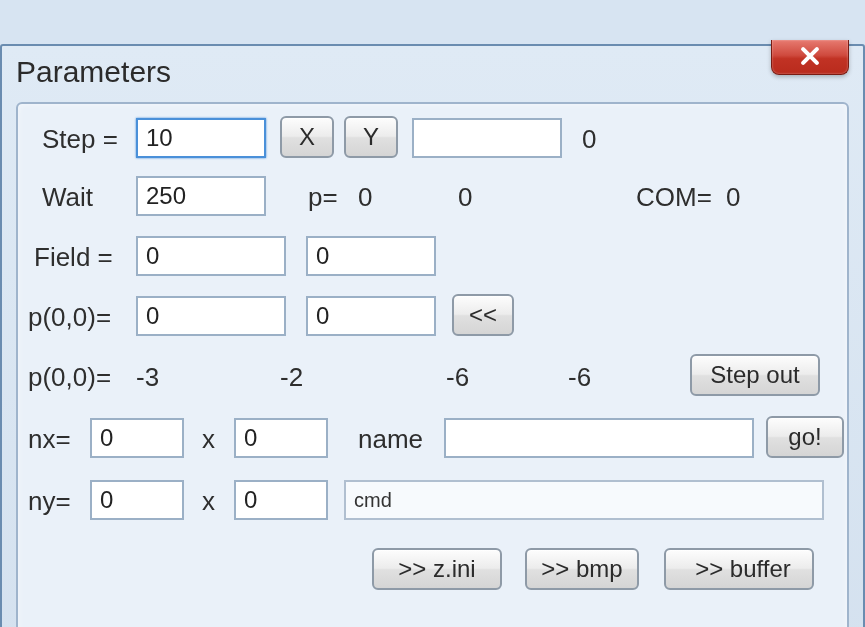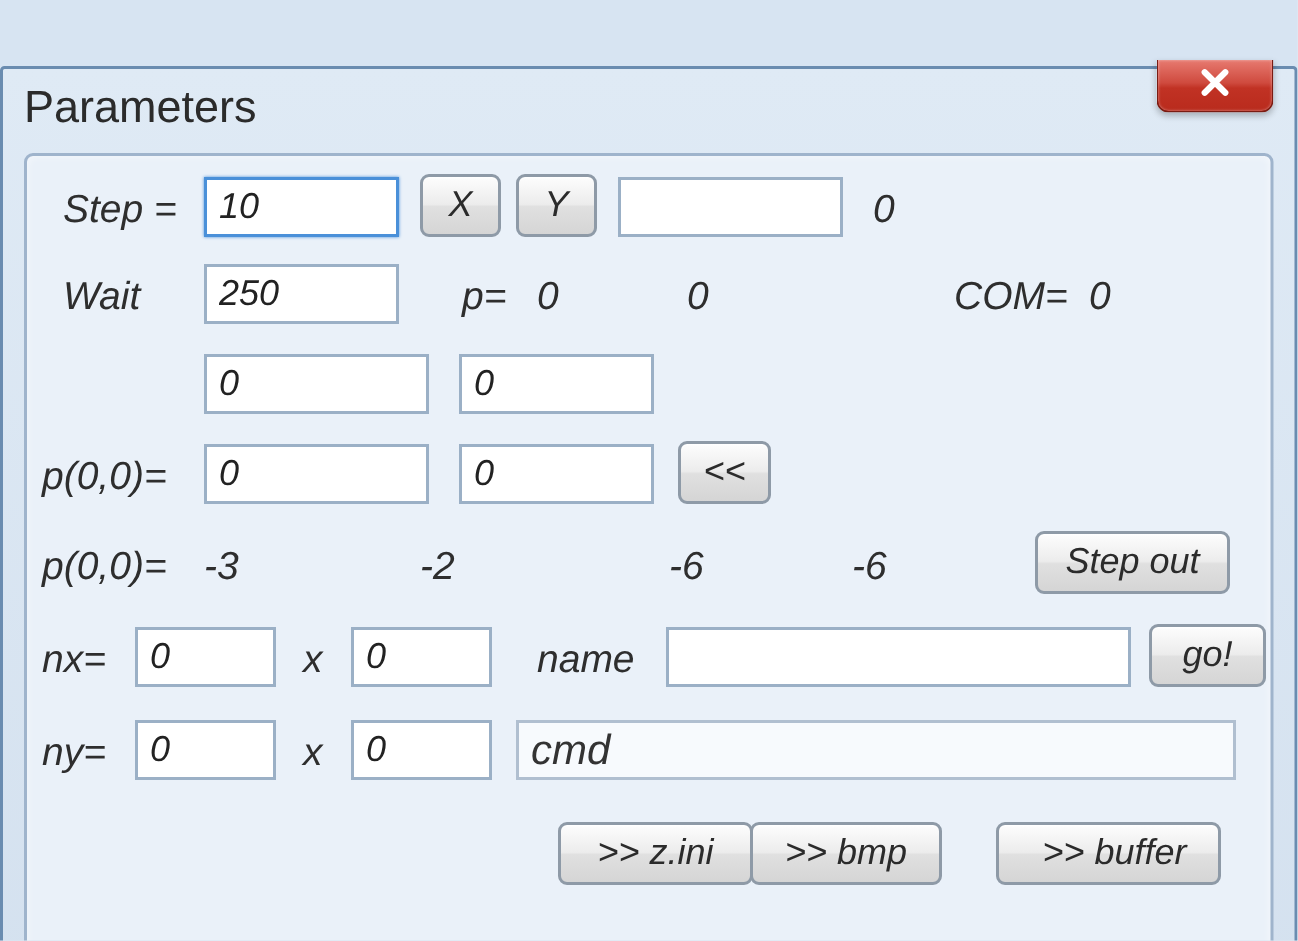--- a/index.html
+++ b/index.html
@@ -54,21 +54,21 @@
     position: absolute;
     left: 14px;
     right: 14px;
     top: 56px;
     bottom: 14px;
     border: 2px solid #9fb4cc;
     border-radius: 6px;
     background: #eaf1f9;
     box-shadow: inset 0 0 6px rgba(255,255,255,0.6);
   }
-  .abs { position: absolute; font-style: italic; }
+  .abs { position: absolute; }
   .lbl { font-size: 26px; color: #2e2e2e; white-space: nowrap; }
   .txt {
     height: 40px;
     border: 2px solid #9bb0c6;
     background: #ffffff;
     font-size: 24px;
     color: #222;
     padding: 4px 8px;
     box-sizing: border-box;
     outline: none;
@@ -88,21 +88,21 @@
     justify-content: center;
     padding: 0 12px;
     box-shadow: inset 0 1px 0 rgba(255,255,255,0.7);
   }
   .ro {
     height: 40px;
     border: 2px solid #b0bfd0;
     background: #f7fafd;
     box-sizing: border-box;
     padding: 2px 8px;
-    font-size: 28px;
+    font-size: 20px;
     color: #333;
     display: flex;
     align-items: center;
   }
 </style>
 </head>
 <body>
 
 <div class="window">
 
@@ -127,20 +127,21 @@
     <span class="abs lbl" style="left:564px; top:20px;">0</span>
 
     <span class="abs lbl" style="left:24px; top:78px;">Wait</span>
     <input class="abs txt" style="left: 118px; top: 72px; width: 130px;" value="250">
     <span class="abs lbl" style="left:290px; top:78px;">p=</span>
     <span class="abs lbl" style="left:340px; top:78px;">0</span>
     <span class="abs lbl" style="left:440px; top:78px;">0</span>
     <span class="abs lbl" style="left:618px; top:78px;">COM=</span>
     <span class="abs lbl" style="left:708px; top:78px;">0</span>
 
+    <span class="abs lbl" style="left:16px; top:138px;">Field =</span>
     <input class="abs txt" style="left: 118px; top: 132px; width: 150px;" value="0">
     <input class="abs txt" style="left: 288px; top: 132px; width: 130px;" value="0">
 
     <span class="abs lbl" style="left:10px; top:198px;">p(0,0)=</span>
     <input class="abs txt" style="left: 118px; top: 192px; width: 150px;" value="0">
     <input class="abs txt" style="left: 288px; top: 192px; width: 130px;" value="0">
     <button class="abs btn" style="left:434px; top:190px; width:62px;">&lt;&lt;</button>
 
     <span class="abs lbl" style="left:10px; top:258px;">p(0,0)=</span>
     <span class="abs lbl" style="left:118px; top:258px;">-3</span>
@@ -157,17 +158,17 @@
     <input class="abs txt" style="left: 426px; top: 314px; width: 310px;" value="">
     <button class="abs btn" style="left:748px; top:312px; width:78px;">go!</button>
 
     <span class="abs lbl" style="left:10px; top:382px;">ny=</span>
     <input class="abs txt" style="left: 72px; top: 376px; width: 94px;" value="0">
     <span class="abs lbl" style="left:184px; top:382px;">x</span>
     <input class="abs txt" style="left: 216px; top: 376px; width: 94px;" value="0">
     <div class="abs ro" style="left:326px; top:376px; width:480px;">cmd</div>
 
     <button class="abs btn" style="left:354px; top:444px; width:130px;">&gt;&gt; z.ini</button>
-    <button class="abs btn" style="left:482px; top:444px; width:128px;">&gt;&gt; bmp</button>
+    <button class="abs btn" style="left:507px; top:444px; width:114px;">&gt;&gt; bmp</button>
     <button class="abs btn" style="left:646px; top:444px; width:150px;padding-left:20px;">&gt;&gt; buffer</button>
 
   </div>
 </div>
 
 </body></html>

